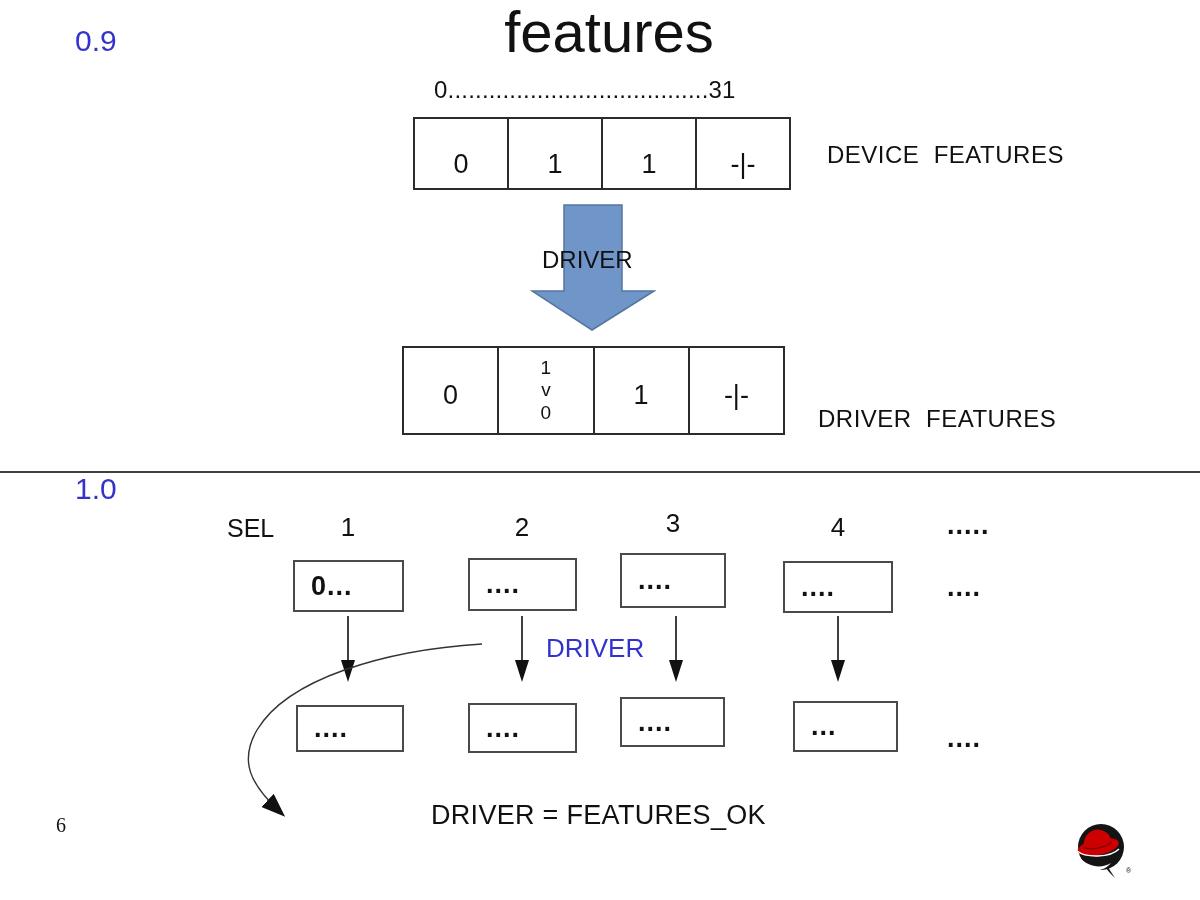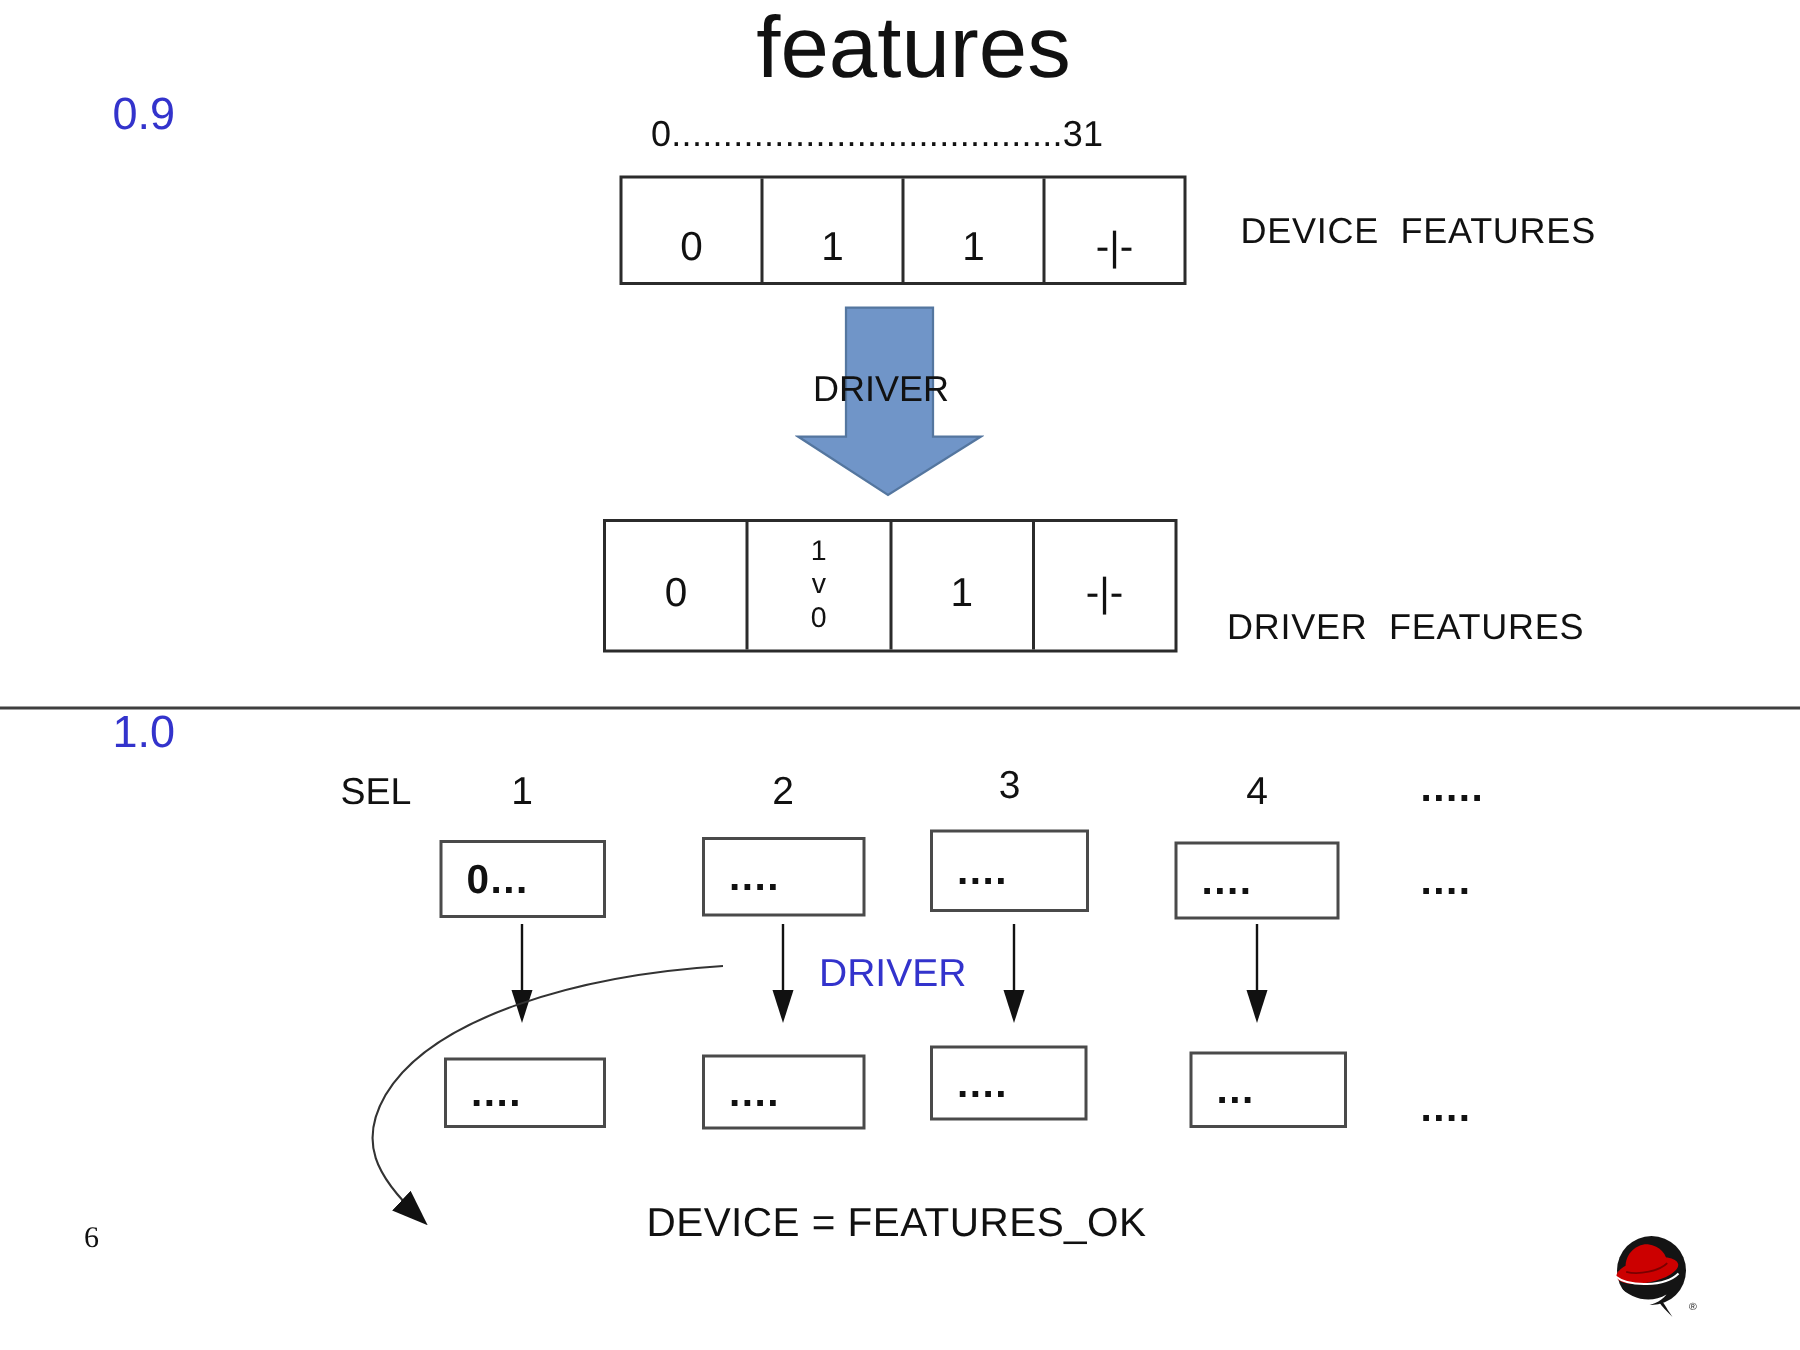--- a/index.html
+++ b/index.html
@@ -26,21 +26,21 @@
   .ellip{font-size:27px;}
   .fbox{border:2px solid #4a4a4a;background:#fff;display:flex;align-items:center;padding-left:16px;box-sizing:border-box;font-size:27px;font-weight:bold;letter-spacing:1px;}
   .thin-arrow{width:18px;height:68px;}
   .driver-bottom{left:546px;top:633px;font-size:26px;z-index:3;}
   .status{left:431px;top:800px;font-size:27px;letter-spacing:0.3px;}
   .page-num{left:56px;top:814px;font-size:20px;font-family:"Liberation Serif", serif;}
 </style>
 </head>
 <body>
 
-<div class="abs blue version-label" style="left:75px;top:24px;margin-top:36px;">0.9</div>
+<div class="abs blue version-label" style="left:75px;top:24px;">0.9</div>
 
 <div class="abs slide-title">features</div>
 
 <div class="abs ruler">0......................................31</div>
 
 <div class="abs feat-table" style="left:413px;top:117px;width:378px;height:73px;">
   <div class="feat-cell">0</div>
   <div class="feat-cell">1</div>
   <div class="feat-cell">1</div>
   <div class="feat-cell">-|-</div>
@@ -109,21 +109,21 @@
   </defs>
   <path d="M 254 12 C 158 18 60 46 29 98 C 11 129 22 152 52 180" fill="none" stroke="#333" stroke-width="1.4" marker-end="url(#ah)"></path>
 </svg>
 
 <div class="abs fbox" style="left:296px;top:705px;width:108px;height:47px;">....</div>
 <div class="abs fbox" style="left:468px;top:703px;width:109px;height:50px;">....</div>
 <div class="abs fbox" style="left:620px;top:697px;width:105px;height:50px;">....</div>
 <div class="abs fbox" style="left:793px;top:701px;width:105px;height:51px;">...</div>
 <div class="abs dots ellip" style="left:947px;top:723px;">....</div>
 
-<div class="abs status">DEVICE = FEATURES_OK</div>
+<div class="abs status">DRIVER = FEATURES_OK</div>
 
 <div class="abs page-num">6</div>
 
 <svg class="abs" style="left:1070px;top:820px;" width="64" height="58" viewBox="0 0 64 58">
   <circle cx="31" cy="27" r="23" fill="#141414"></circle>
   <path d="M9 37 C18 47 31 49 41 43 C33 53 17 53 9 44 Z" fill="#ffffff"></path>
   <path d="M38 47 C41 52 43 55 45 58 C41 54 38 51 36 48 Z" fill="#141414"></path>
   <g transform="rotate(-12 28 26)">
     <ellipse cx="28" cy="27" rx="21" ry="8" fill="#cc0000"></ellipse>
     <path d="M14 25 C14 13 25 8 32 10 C40 13 43 19 42 26 Z" fill="#cc0000"></path>

